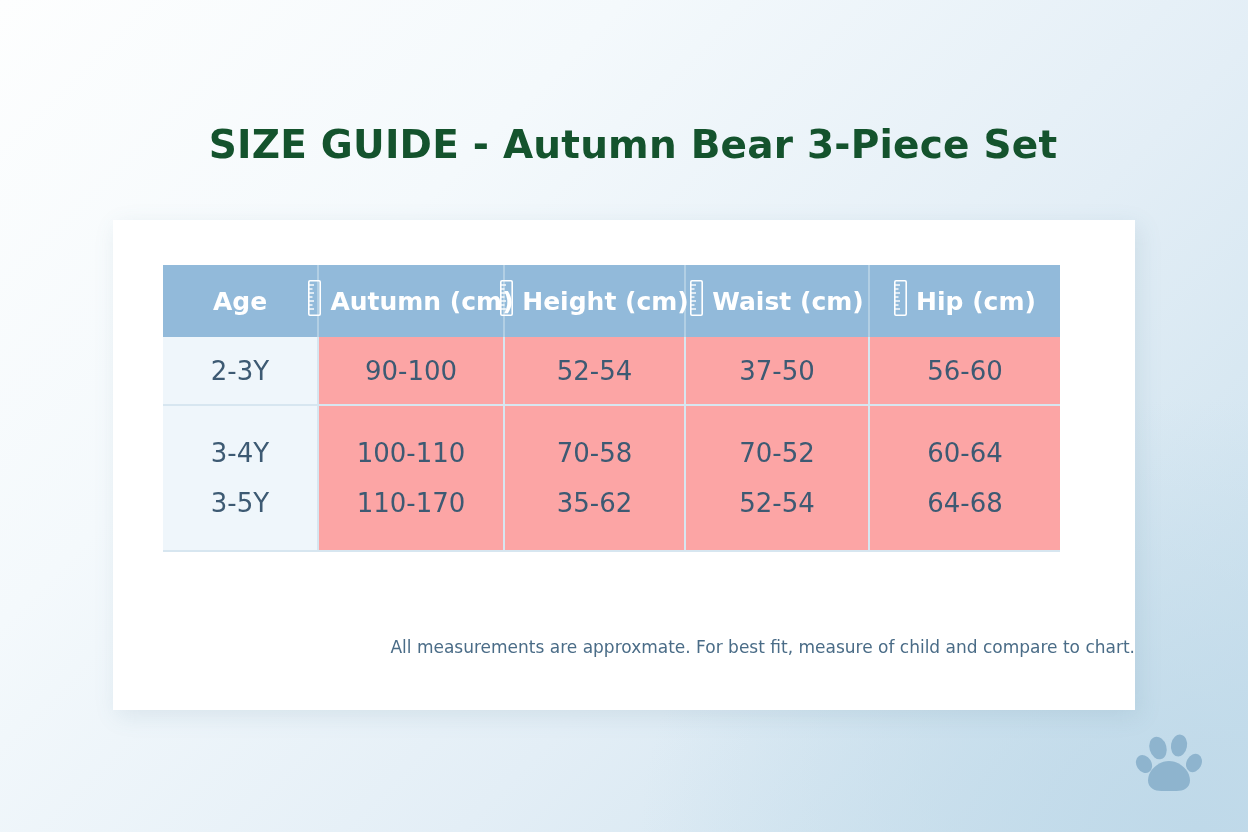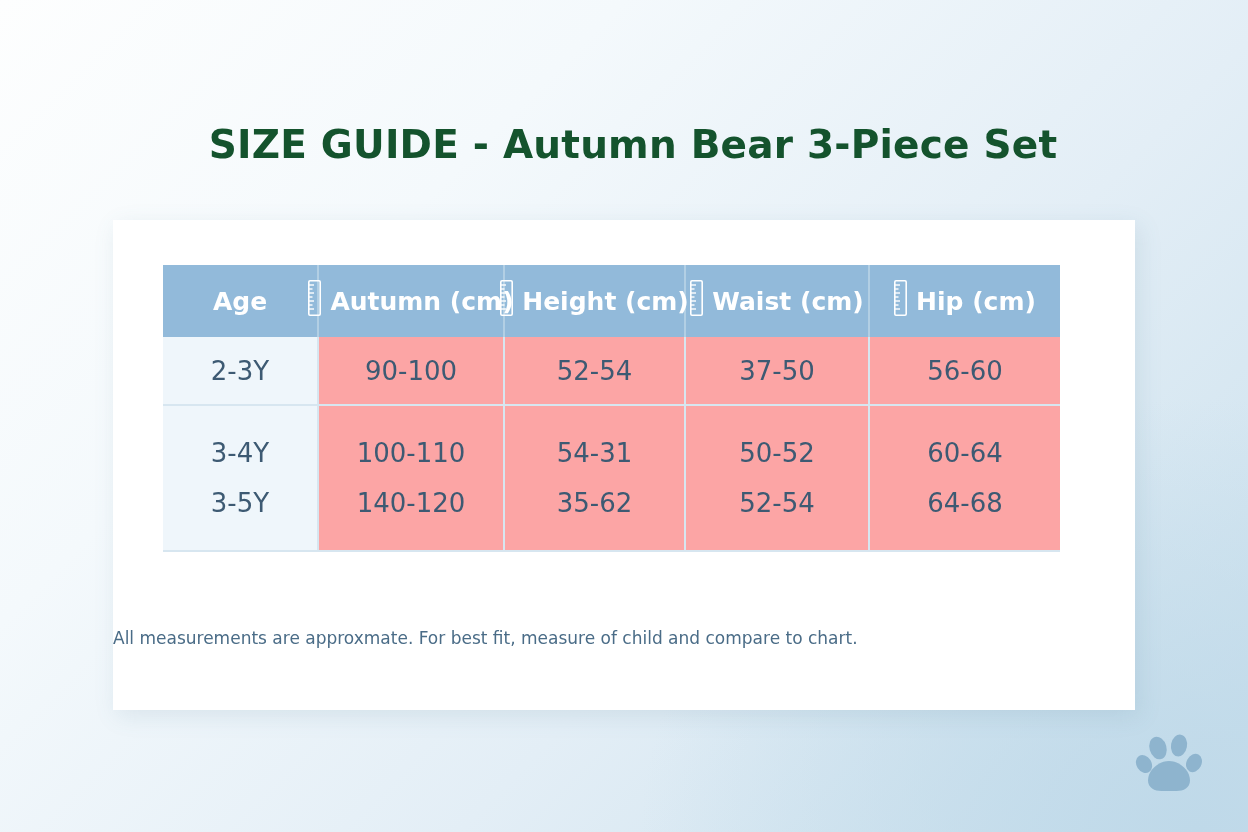--- a/index.html
+++ b/index.html
@@ -97,23 +97,23 @@
 
   tbody td.age-cell { background:#eff6fb;margin-left:19px; }
 
   
   tbody tr.group td { height:120px; padding:22px 0; }
   tbody tr.group td .line { line-height:50px; }
 
   
   .footnote {
     position:absolute;
-    left:0; top:408px;
+    left:0; top:417px;
     width:100%;
-    text-align:left;
+    text-align:right;
     font-size:17px;
     color:#4a6c87;
   }
 
   
   .paw {
     position:absolute;
     right:42px; bottom:30px;
     width:72px; height:72px;
     opacity:0.72;
@@ -224,28 +224,28 @@
           <td>56-60</td>
         </tr>
 
         <tr class="group">
           <td class="age-cell">
             <div class="line">3-4Y</div>
             <div class="line">3-5Y</div>
           </td>
           <td>
             <div class="line">100-110</div>
-            <div class="line">140-120</div>
-          </td>
-          <td>
-            <div class="line">54-31</div>
+            <div class="line">110-170</div>
+          </td>
+          <td>
+            <div class="line">70-58</div>
             <div class="line">35-62</div>
           </td>
           <td>
-            <div class="line">50-52</div>
+            <div class="line">70-52</div>
             <div class="line">52-54</div>
           </td>
           <td>
             <div class="line">60-64</div>
             <div class="line">64-68</div>
           </td>
         </tr>
 
 
       </tbody>

